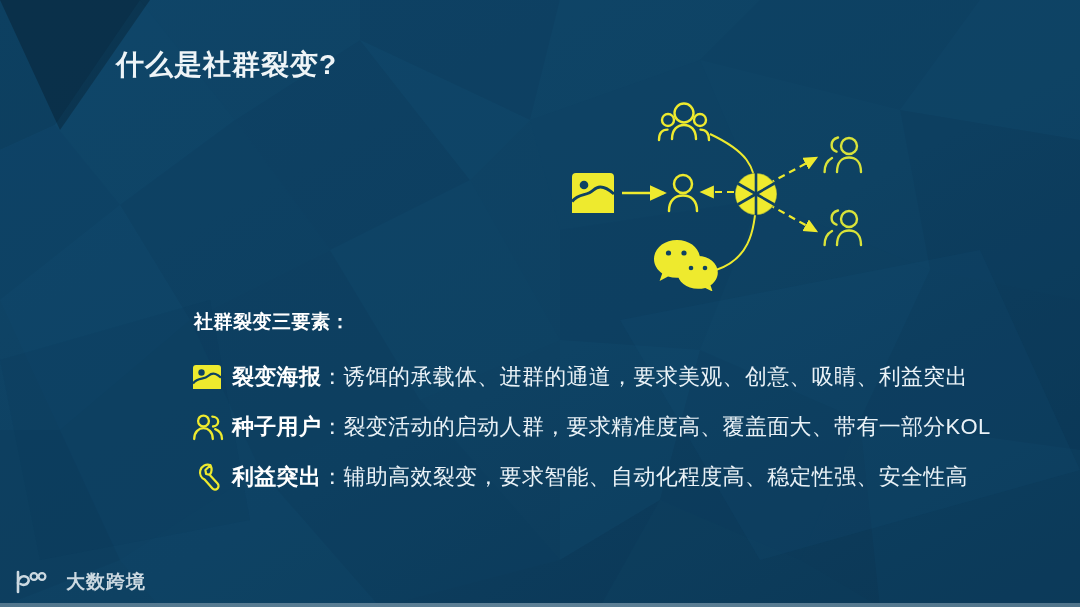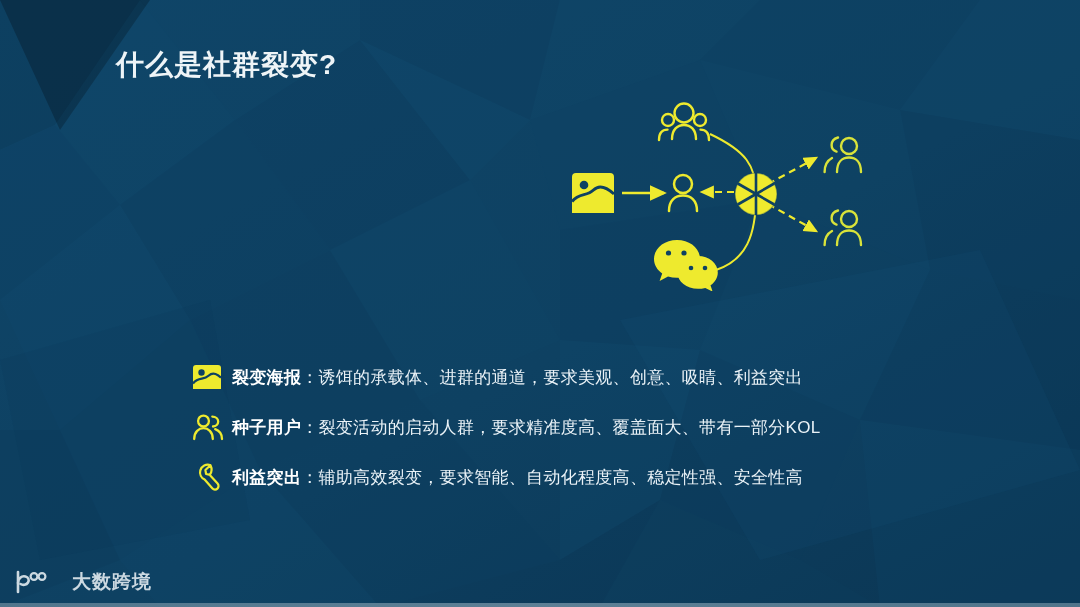--- a/index.html
+++ b/index.html
@@ -43,37 +43,37 @@
   
   .features{position:absolute;left:192px;top:352px;width:800px;}
   .feature-row{
     display:flex;align-items:center;height:50px;
   }
   .feature-icon{
     width:40px;min-width:40px;height:34px;
     display:flex;align-items:center;justify-content:flex-start;
   }
   .feature-text{
-    font-size:17px;color:#eaf2f7;white-space:nowrap;letter-spacing:.3px;
+    font-size:22px;color:#eaf2f7;white-space:nowrap;letter-spacing:.3px;
   }
   .feature-text b{font-weight:bold;color:#ffffff;}
 
   
   .diagram{position:absolute;left:560px;top:96px;width:330px;height:195px;}
   .diagram svg{display:block;}
 
   
   .footer-bar{
     position:absolute;left:0;bottom:0;width:1080px;height:4px;
     background:linear-gradient(90deg,#5d7f94 0%,#6c8ca0 50%,#5d7f94 100%);
     opacity:.85;
   }
   .logo{
     position:absolute;left:14px;bottom:12px;
-    display:flex;align-items:center;gap:24px;
+    display:flex;align-items:center;gap:18px;
   }
   .logo-mark{width:34px;height:24px;}
   .logo-text{
     font-size:19px;font-weight:bold;color:#ccd9e1;letter-spacing:1px;
   }
 </style>
 </head>
 <body>
 
 <div class="slide">
@@ -125,20 +125,21 @@
       <g opacity="0.12">
         <polygon points="620,320 980,250 1080,470 760,560" fill="#1a5c84"></polygon>
         <polygon points="0,360 210,300 250,520 40,560" fill="#0a3250"></polygon>
       </g>
     </svg>
   </div>
 
   <div class="title">什么是社群裂变?</div>
 
 
+  <div class="subhead">社群裂变三要素：</div>
 
   <div class="features">
 
     <div class="feature-row">
       <span class="feature-icon">
         <svg width="30" height="26" viewBox="0 0 30 26" xmlns="http://www.w3.org/2000/svg">
           <rect x="1" y="1" width="28" height="24" rx="3" fill="#eeea2e"></rect>
           <circle cx="9.5" cy="8.5" r="3.2" fill="#0e4162"></circle>
           <path d="M1 21 C7 12, 13 16, 18 11 C23 6.5, 27 10, 29 12 L29 25 L1 25 Z" fill="#0e4162" opacity="0"></path>
           <path d="M29 25 L29 13 C26 10 22 8 17.5 12.5 C12 18 6.5 16.5 1 25 Z" fill="#0e4162" opacity="0"></path>

